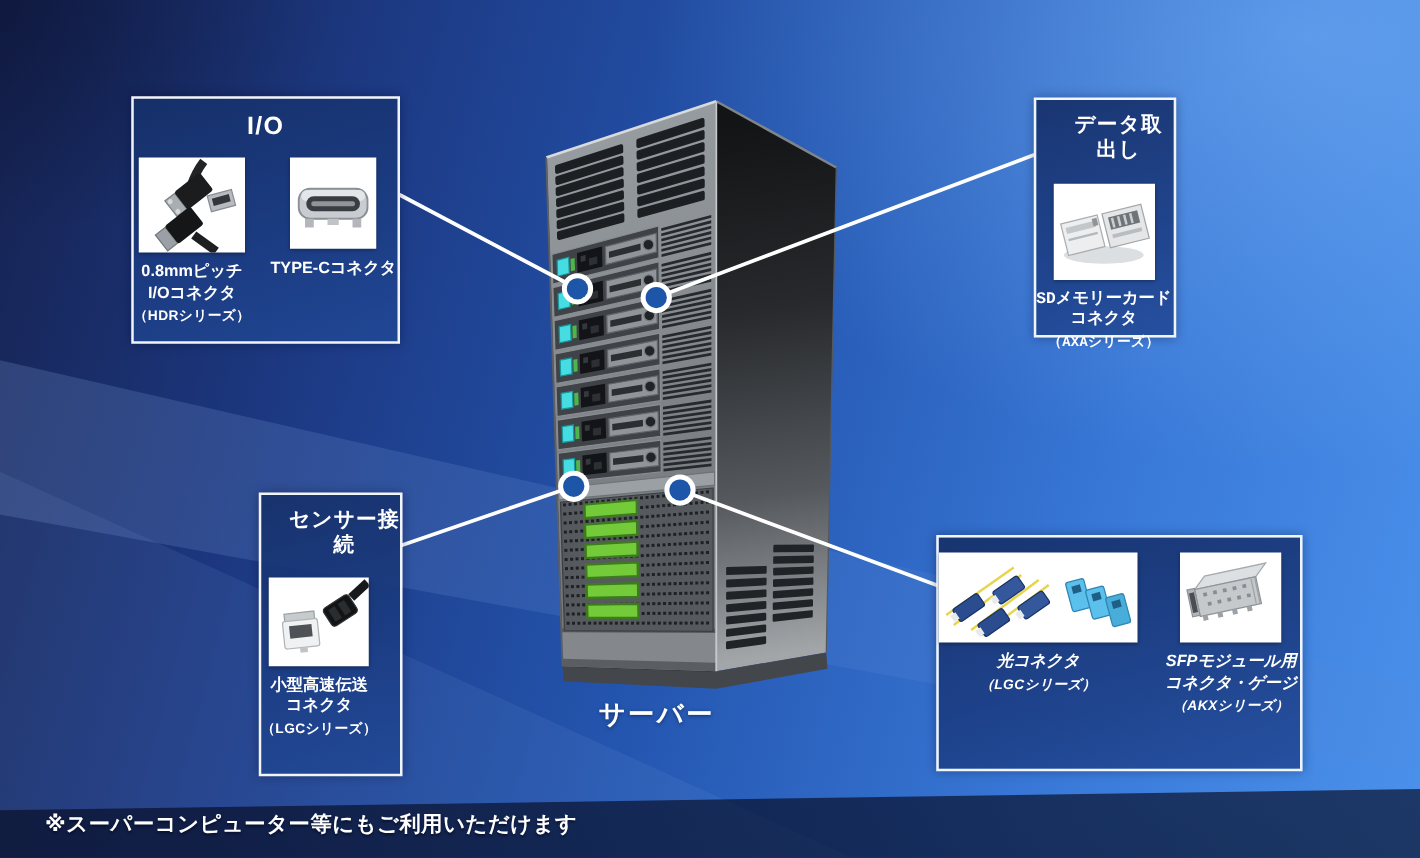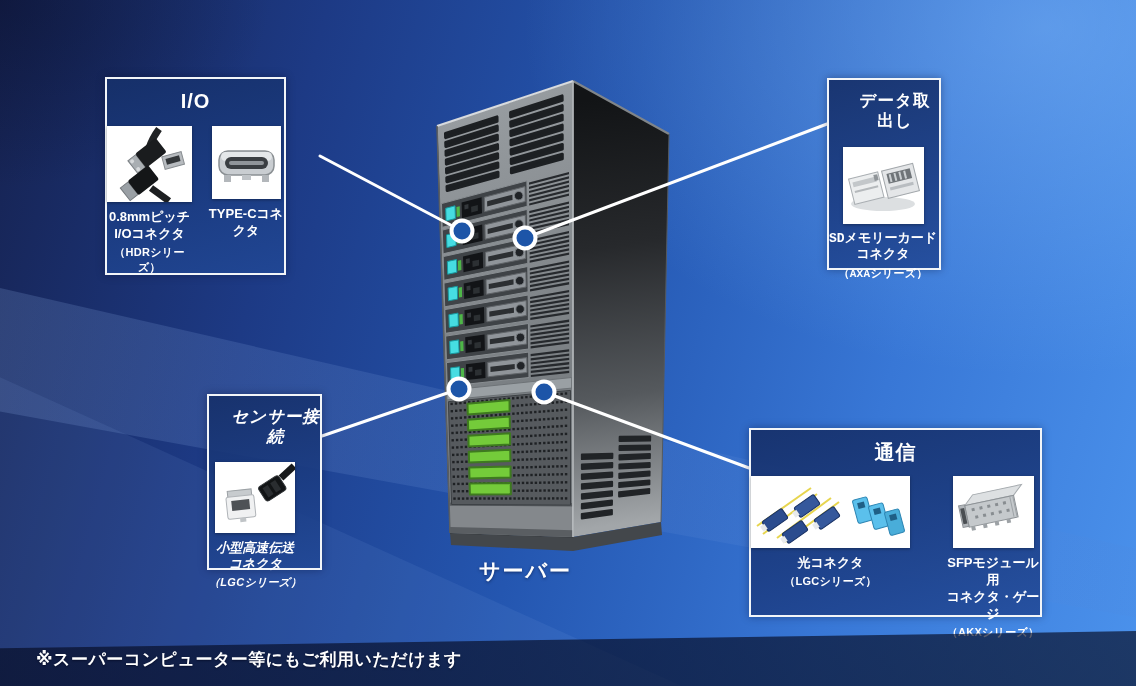--- a/index.html
+++ b/index.html
@@ -38,28 +38,28 @@
   }
   .callout .title{font-weight:700;text-align:center;letter-spacing:1px;line-height:1.2;}
   .callout.big-title .title{font-size:20px;padding-top:10px;}
   .callout.small-title .title{font-size:16.5px;padding-top:11px;padding-left:22px;}
   .products{display:flex;align-items:flex-start;margin-top:14px;}
   .product{display:flex;flex-direction:column;align-items:center;}
   .tile{background:#ffffff;display:flex;align-items:center;justify-content:center;box-shadow:0 1px 3px rgba(0,0,0,0.35);}
   .pname{font-weight:700;font-size:13px;line-height:1.3;text-align:center;white-space:pre-line;margin-top:7px;}
   .pseries{font-weight:700;font-size:11px;text-align:center;margin-top:2px;letter-spacing:0.3px;}
 
-  #callout-io{left:105px;top:77px;width:181px;height:198px;}
+  #callout-io{left:105px;top:77px;width:215px;height:198px;}
   #callout-io .products{gap:16px;margin-top:13px;}
   #callout-data{left:827px;top:78px;width:114px;height:192px;}
   #callout-data .products{margin-top:16px;font-family:Liberation Mono, monospace;}
-  #callout-sensor{left:207px;top:394px;width:115px;height:176px;font-style:italic;}
+  #callout-sensor{left:207px;top:394px;width:115px;height:227px;}
   #callout-sensor .products{margin-top:15px;}
   #callout-comm{left:749px;top:428px;width:293px;height:189px;}
-  #callout-comm .products{gap:36px;margin-top:12px;}
+  #callout-comm .products{gap:22px;margin-top:12px;font-style:italic;}
 
   .server-label{
     position:absolute;z-index:3;left:479px;top:557px;width:160px;text-align:left;
     color:#fff;font-weight:700;font-size:21px;letter-spacing:2px;
     text-shadow:0 1px 3px rgba(0,10,40,0.5);
   }
   .footnote{
     position:absolute;z-index:3;left:36px;top:648px;
     color:#fff;font-weight:700;font-size:17px;letter-spacing:0.5px;
     text-shadow:0 1px 2px rgba(0,5,25,0.6);
@@ -749,21 +749,20 @@
           </svg>
         </div>
         <div class="pname">小型高速伝送
 コネクタ</div>
         <div class="pseries">（LGCシリーズ）</div>
       </div>
     </div>
   </div>
 
   <div class="callout big-title" id="callout-comm">
-    <div class="title">通信</div>
     <div class="products">
       <div class="product">
         <div class="tile" style="width:159px;height:72px;">
           <svg width="159" height="72" viewBox="0 0 159 72">
             <path d="M6 50 L60 12" stroke="#e7d54e" stroke-width="2" fill="none"></path>
             <path d="M12 58 L66 18" stroke="#e7d54e" stroke-width="2" fill="none"></path>
             <path d="M26 62 L80 22" stroke="#e7d54e" stroke-width="2" fill="none"></path>
             <path d="M34 66 L88 26" stroke="#e7d54e" stroke-width="2" fill="none"></path>
             <g transform="rotate(-35 24 44)">
                 <rect x="12" y="38" width="24" height="12" rx="2" fill="#2b4c8e" stroke="#1a3263"></rect>

